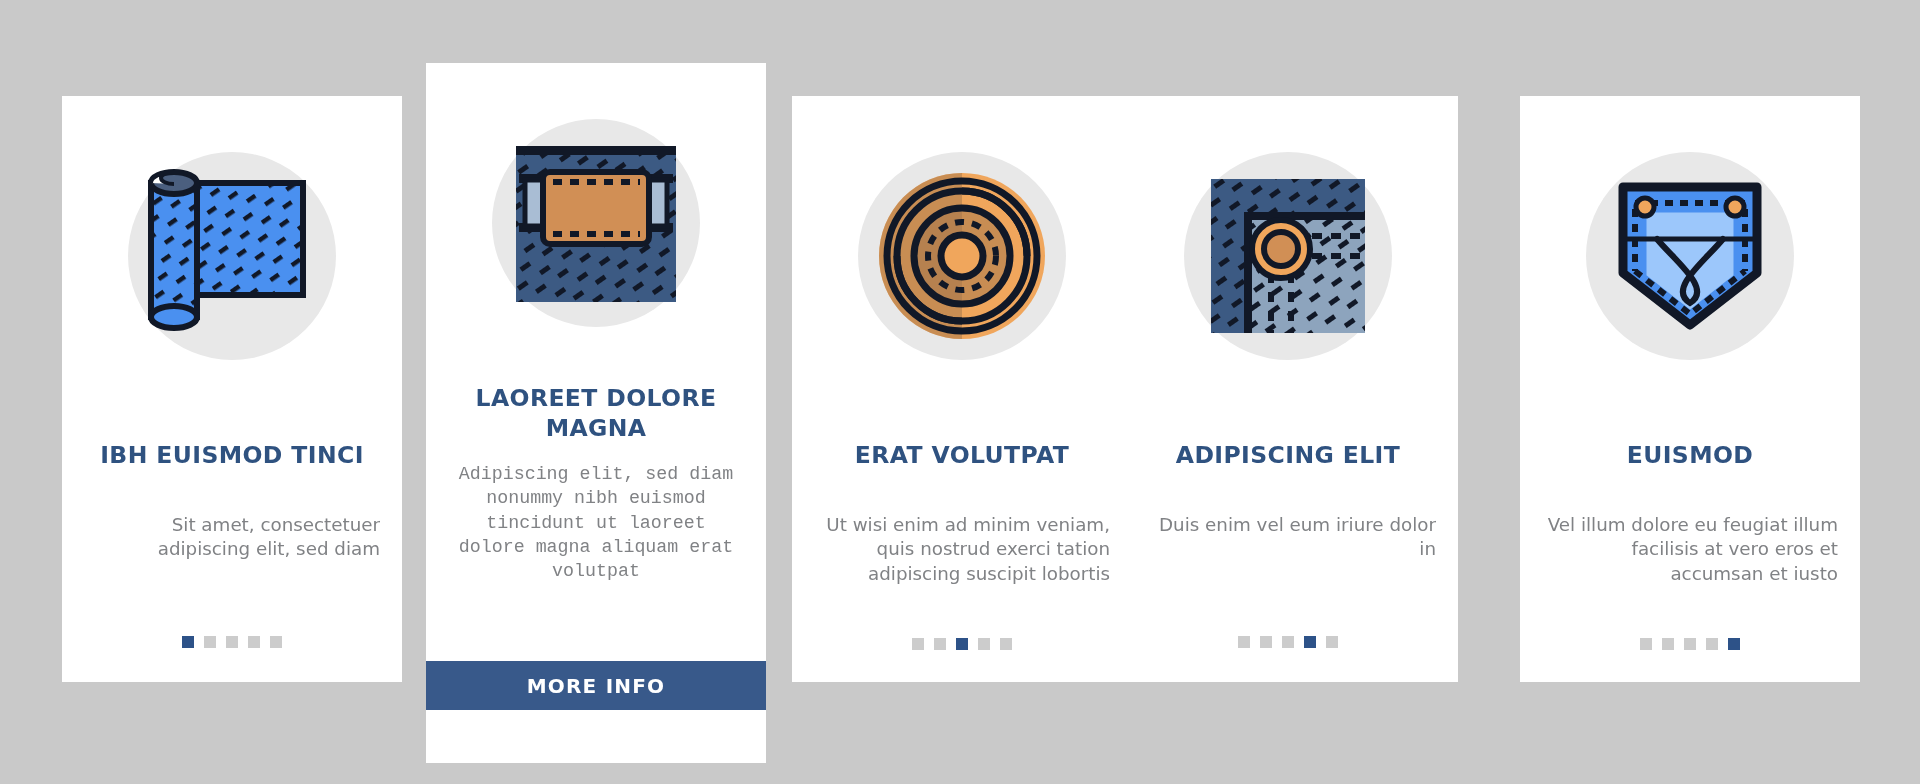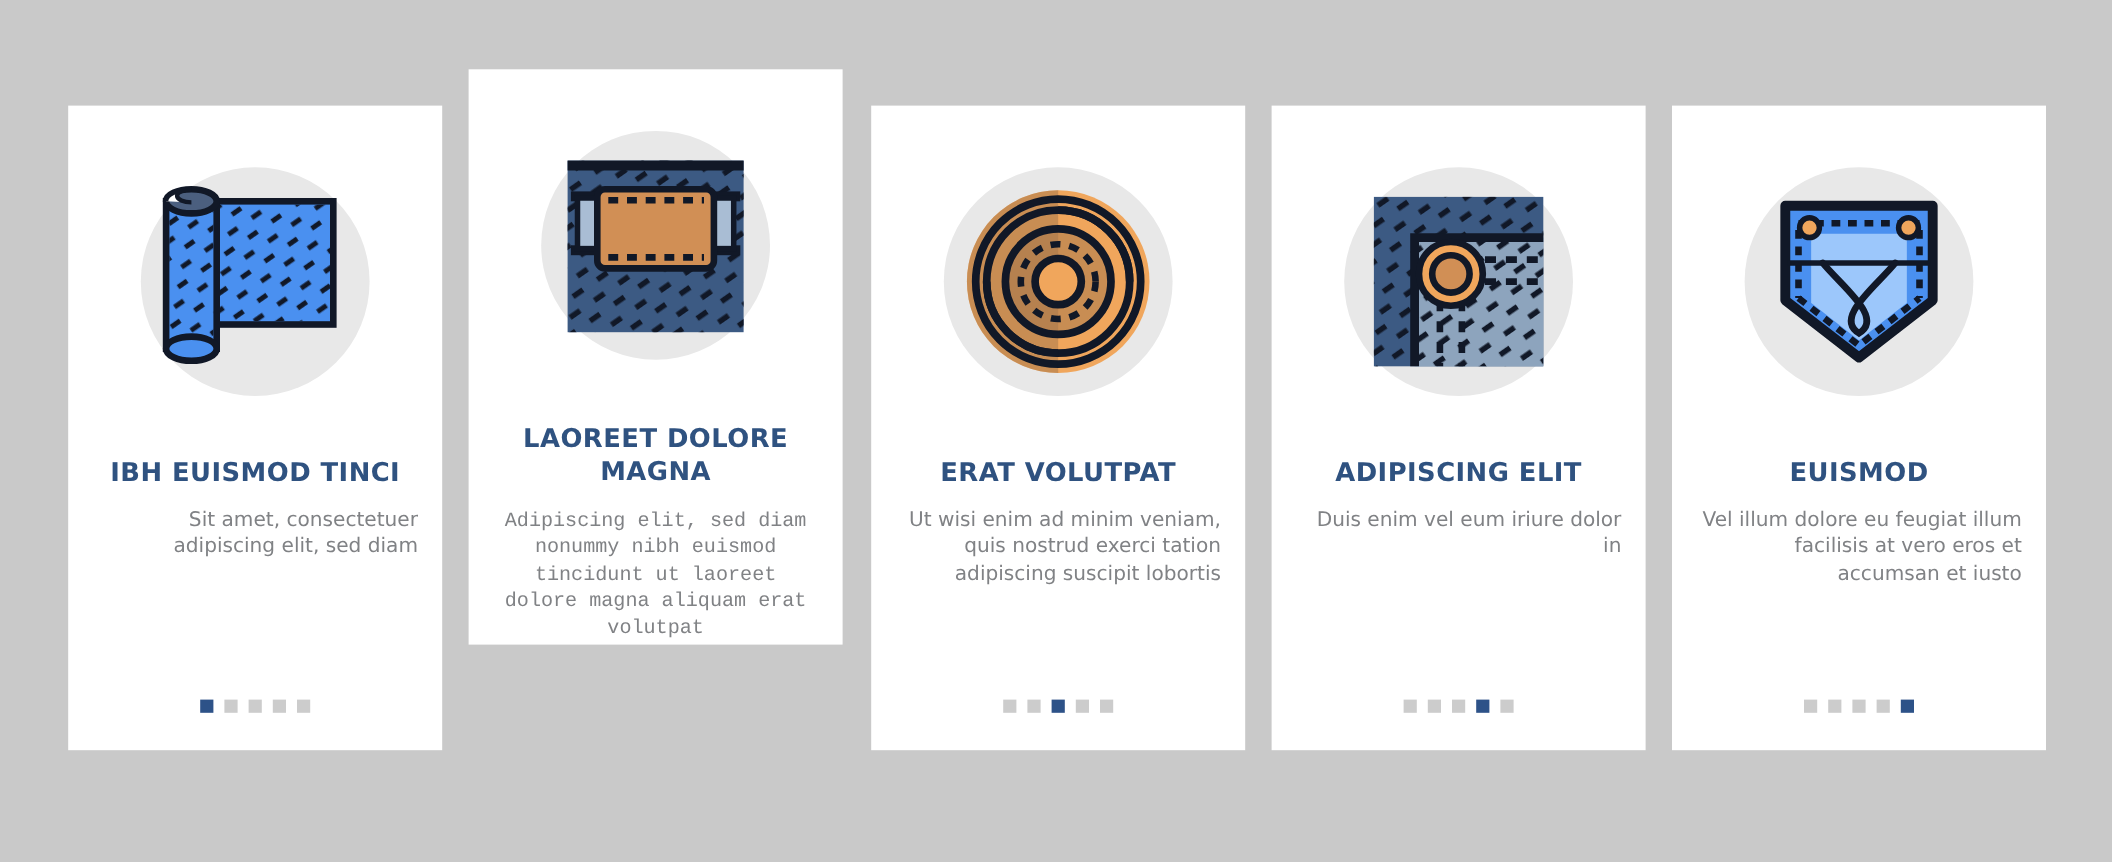--- a/index.html
+++ b/index.html
@@ -29,31 +29,32 @@
     display: flex;
     flex-direction: column;
     align-items: center;
   }
 
   
   .card.std {
     top: 96px;
     width: 340px;
     height: 586px;
+    gap: 26px;
   }
   .card.featured {
     top: 63px;
     width: 340px;
-    height: 523px;
+    height: 700px;
   }
 
   .card-1 { left: 62px;  }
   .card-2 { left: 426px; }
   .card-3 { left: 792px; }
-  .card-4 { left: 1156px;}
+  .card-4 { left: 1118px;}
   .card-5 { left: 1520px;}
 
   .icon-wrap {
     position: relative;
     width: 260px;
     height: 260px;
     margin-top: 30px;
     display: flex;
     align-items: center;
     justify-content: center;
@@ -200,20 +201,21 @@
         <rect x="42" y="44" width="106" height="72" rx="7" fill="#d18f55" stroke="#111827" stroke-width="6"></rect>
         <g stroke="#111827" stroke-width="6" stroke-dasharray="9 8" stroke-linecap="butt">
           <line x1="52" y1="54" x2="139" y2="54"></line>
           <line x1="52" y1="106" x2="139" y2="106"></line>
         </g>
       </svg>
     </div>
     <h2 class="card-title">LAOREET DOLORE MAGNA</h2>
     <p class="card-body">Adipiscing elit, sed diam nonummy nibh euismod tincidunt ut laoreet dolore magna aliquam erat volutpat</p>
     <div class="spacer"></div>
+    <button class="more-info">MORE INFO</button>
   </div>
 
   <div class="card std card-3">
     <div class="icon-wrap">
       <svg class="icon-svg" viewBox="0 0 190 190">
         <circle cx="95" cy="95" r="83" fill="#f0a65c"></circle>
         <path d="M95 12 A83 83 0 0 0 95 178 Z" fill="#a8794d" opacity="0.55"></path>
         <circle cx="95" cy="95" r="75" fill="none" stroke="#111827" stroke-width="7"></circle>
         <path d="M95 30 A65 65 0 1 1 30 95" fill="none" stroke="#111827" stroke-width="7" stroke-linecap="butt"></path>
         <path d="M95 160 A65 65 0 1 1 160 95" fill="none" stroke="#111827" stroke-width="7" stroke-linecap="butt"></path>

